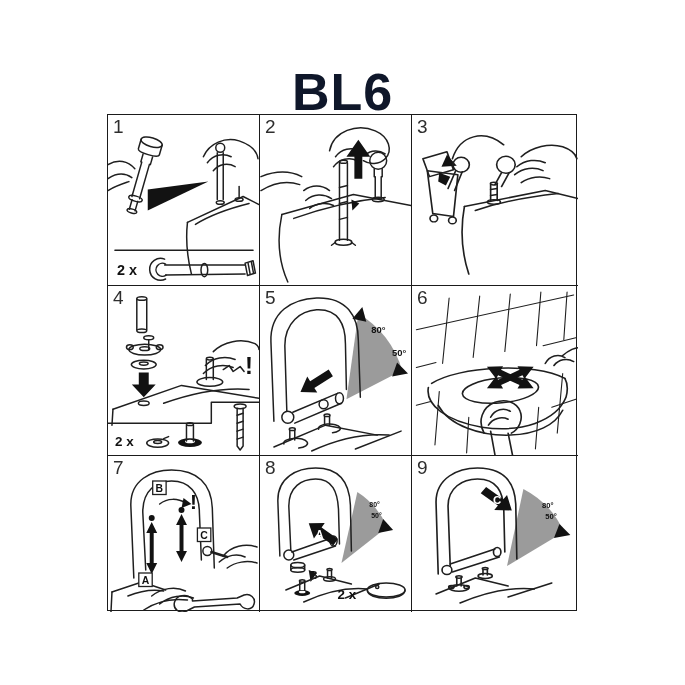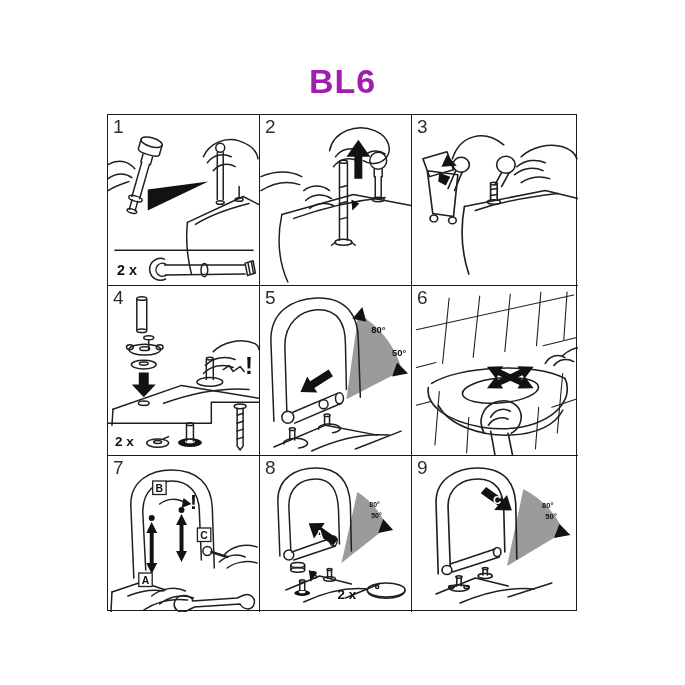--- a/index.html
+++ b/index.html
@@ -1,19 +1,19 @@
 <!DOCTYPE html>
 <html><head>
 <meta charset="utf-8">
 <style>
   html,body{margin:0;padding:0;background:#fff;}
   .page{position:relative;width:685px;height:685px;background:#ffffff;overflow:hidden;
         font-family:"Liberation Sans",sans-serif;}
   .title{position:absolute;top:62px;left:0;width:100%;margin:0;text-align:center;
-         font-size:34px;font-weight:bold;color:#a21caf;letter-spacing:1px;}
+         font-size:52px;font-weight:bold;color:#0f172a;letter-spacing:1px;}
   .grid{position:absolute;left:107px;top:114px;width:470px;height:497px;
         display:grid;grid-template-columns:152px 152px 166px;grid-template-rows:171px 170px 156px;
         border:1.8px solid #1b1b1b;box-sizing:border-box;}
   .cell{position:relative;box-sizing:border-box;border-right:1.6px solid #1b1b1b;border-bottom:1.6px solid #1b1b1b;}
   .cell:nth-child(3n){border-right:none;}
   .cell:nth-child(n+7){border-bottom:none;}
   .num{position:absolute;left:5px;top:2px;font-size:19px;font-weight:400;color:#2e2e2e;z-index:2;line-height:1;}
   .art{position:absolute;left:0;top:0;width:100%;height:100%;display:block;}
   .art .s{fill:none;stroke:#1f1f1f;stroke-width:1.5;stroke-linecap:round;stroke-linejoin:round;}
   .art .sthin{stroke-width:1;}

